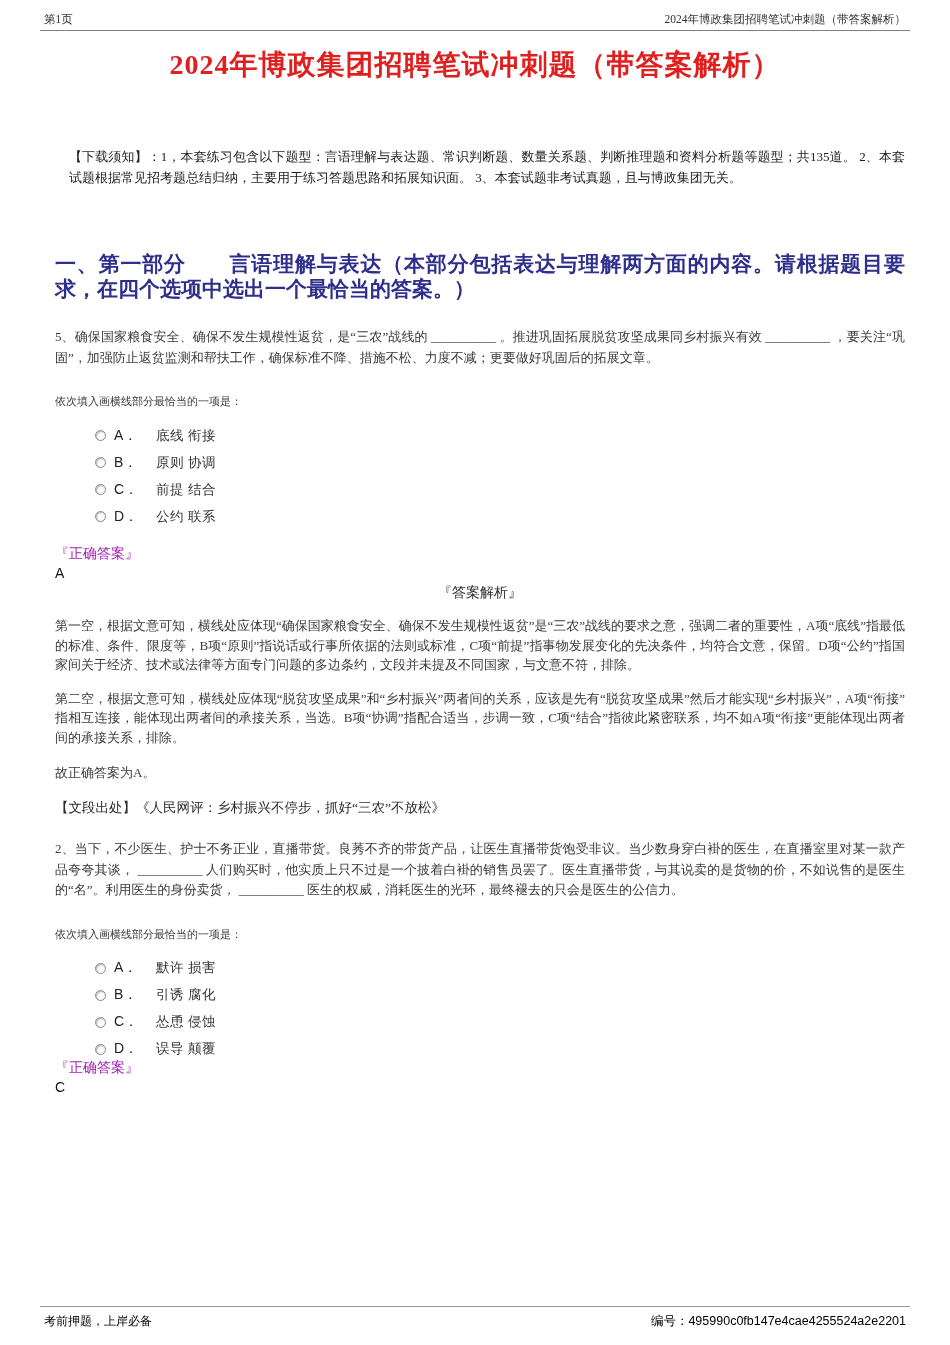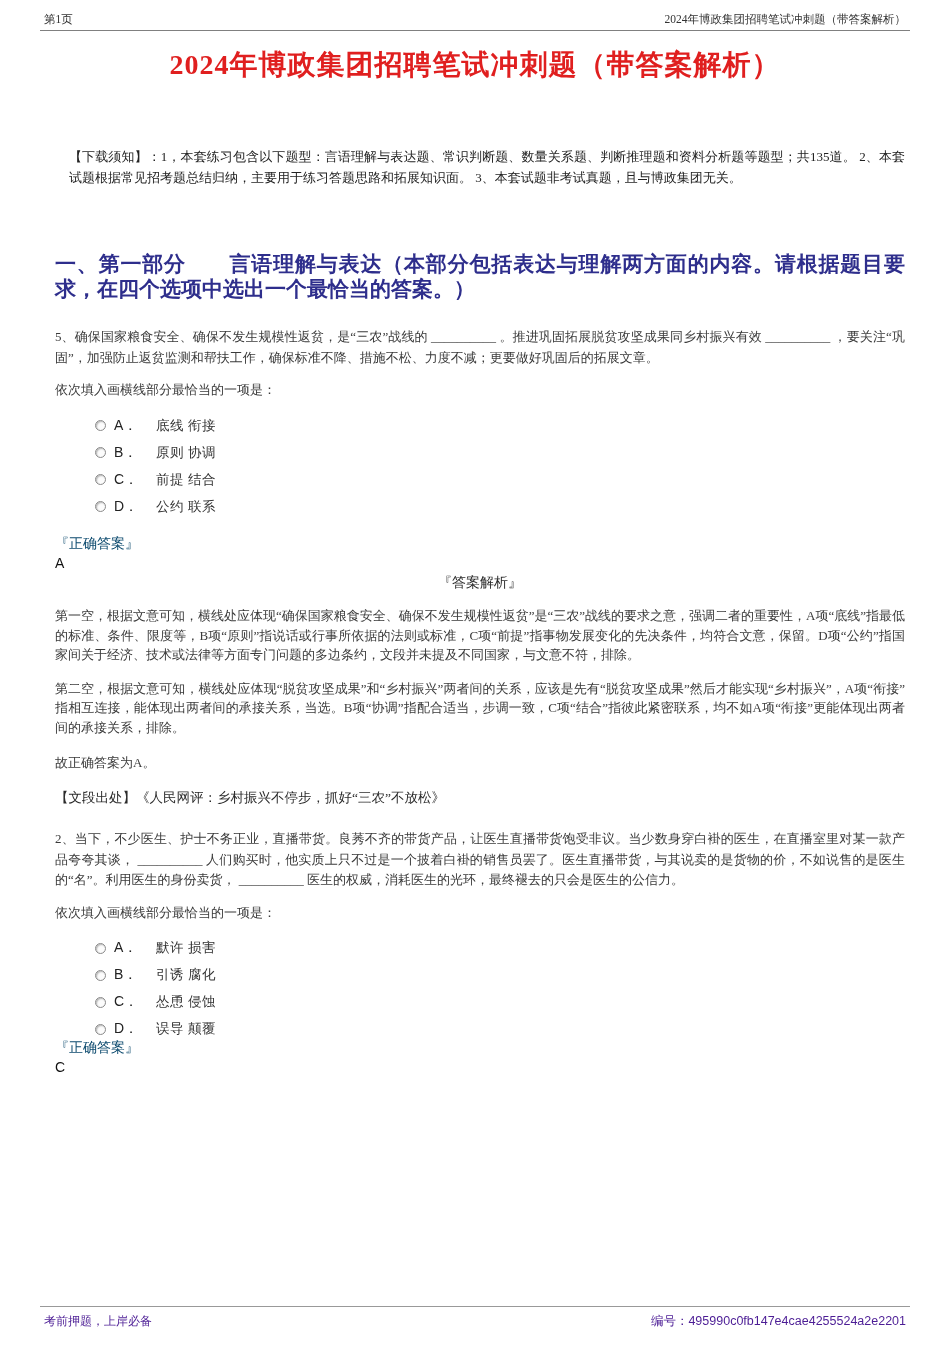--- a/index.html
+++ b/index.html
@@ -30,52 +30,52 @@
   }
   .section-heading {
     margin-top:64px; font-size:21px; line-height:25px; font-weight:bold;
     color:#2e2e8c; text-align:justify;
   }
   .stem {
     margin-top:25px; font-size:13px; line-height:20.5px;
     text-align:justify; color:#3a3a3a;
   }
   .stem-q2 { margin-top:22px; }
-  .prompt { margin-top:13px; font-size:13px; color:#3a3a3a; }
+  .prompt { margin-top:26px; font-size:11px; color:#3a3a3a; }
   .options { margin-top:13px; margin-left:40px; }
   .option { display:flex; align-items:center; height:27px; cursor:default; }
   .radio {
     width:11px; height:11px; border:1px solid #8a8a8a; border-radius:50%;
     background:#fcfcfc; box-shadow:inset 1px 1px 1.5px rgba(0,0,0,0.28);
     margin-right:8px; flex:0 0 auto;
   }
   .opt-letter {
     font-family:"Liberation Sans","DejaVu Sans",sans-serif;
     font-size:14px; color:#222; width:32px;
   }
   .opt-text { font-size:13.5px; color:#333; margin-left:10px; letter-spacing:0.5px; }
-  .answer-label { margin-top:15px; font-size:14px; color:#0c4a6e; }
+  .answer-label { margin-top:15px; font-size:14px; color:#a21caf; }
   .answer-label.tight { margin-top:-4px; }
   .answer-value {
     margin-top:2px; font-family:"Liberation Sans","DejaVu Sans",sans-serif;
     font-size:14px; color:#111;
   }
   .analysis-label { margin-top:3px; font-size:14px; color:#2b2b2b;text-align:center; }
   .analysis-para {
     margin-top:14px; font-size:13px; line-height:19.5px;
     text-align:justify; color:#3a3a3a;
   }
   .conclusion { margin-top:17px; font-size:13px; color:#3a3a3a; }
   .source { margin-top:17px; font-size:13.5px; color:#2b2b2b; }
   
   .footer {
     position:absolute; left:40px; right:40px; top:1306px;
     border-top:1px solid #999; padding:6px 4px 0 4px;
     display:flex; justify-content:space-between;
-    font-size:12px; color:#4c1d95;
+    font-size:12px; color:#000000;
   }
   .footer-right { font-family:"Liberation Sans","DejaVu Sans",sans-serif; font-size:12.5px; }
 </style>
 </head>
 <body>
 
 <div class="page">
 
   <div class="header">
     <span>第1页</span>

